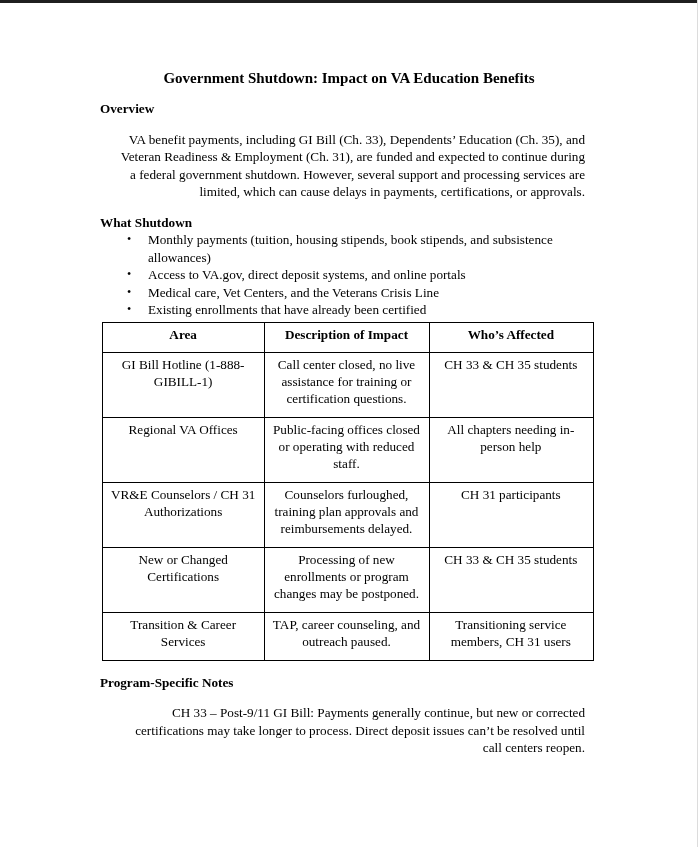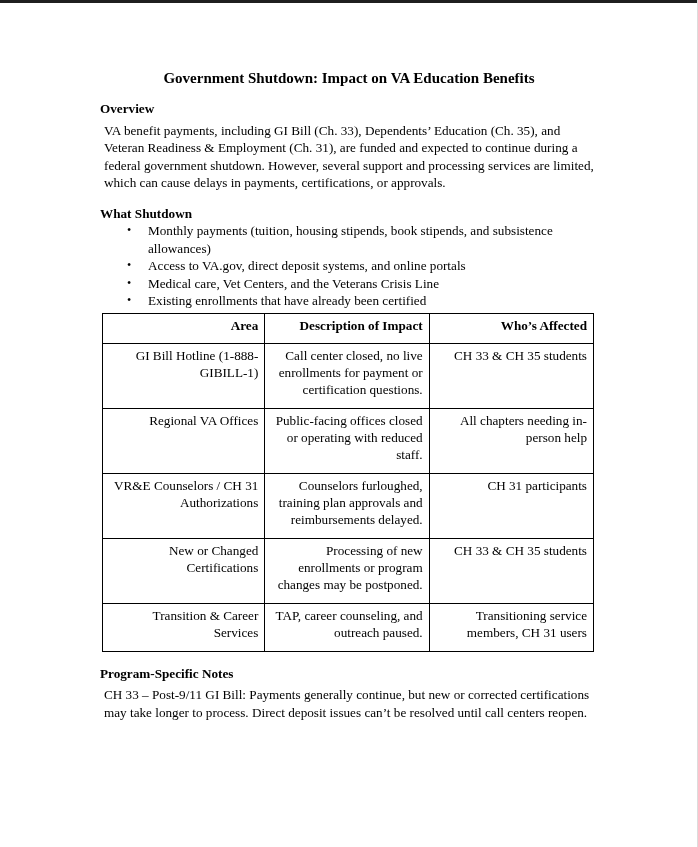--- a/index.html
+++ b/index.html
@@ -36,21 +36,22 @@
     text-align: center;
     font-weight: bold;
     font-size: 15px;
     line-height: 18px;
   }
   .section-heading {
     font-weight: bold;
     margin-top: 13px;
   }
   .para {
-    margin: 4px;
+    margin: 13px;
+    text-align: right;
   }
   .bullet-list {
     margin: 0;
   }
   .bullet-item {
     position: relative;
     padding-left: 48px;
   }
   .bullet-glyph {
     position: absolute;
@@ -61,21 +62,21 @@
   table.impact-table {
     border-collapse: collapse;
     table-layout: fixed;
     width: 492px;
     margin: 3px 0 0 2px;
   }
   table.impact-table th,
   table.impact-table td {
     border: 1px solid #000000;
     vertical-align: top;
-    text-align: right;
+    text-align: center;
     font-size: 13.2px;
     line-height: 17px;
     padding: 3px 6px 10px 5px;
     word-wrap: break-word;
   }
   table.impact-table th {
     font-weight: bold;
     padding-bottom: 9px;
   }
   .col-area   { width: 162px; }
@@ -125,21 +126,21 @@
     <thead>
       <tr>
         <th>Area</th>
         <th>Description of Impact</th>
         <th>Who’s Affected</th>
       </tr>
     </thead>
     <tbody>
       <tr>
         <td>GI Bill Hotline (1-888-GIBILL-1)</td>
-        <td>Call center closed, no live enrollments for payment or certification questions.</td>
+        <td>Call center closed, no live assistance for training or certification questions.</td>
         <td>CH 33 &amp; CH 35 students</td>
       </tr>
       <tr>
         <td>Regional VA Offices</td>
         <td>Public-facing offices closed or operating with reduced staff.</td>
         <td>All chapters needing in-person help</td>
       </tr>
       <tr>
         <td>VR&amp;E Counselors / CH 31 Authorizations</td>
         <td>Counselors furloughed, training plan approvals and reimbursements delayed.</td>

